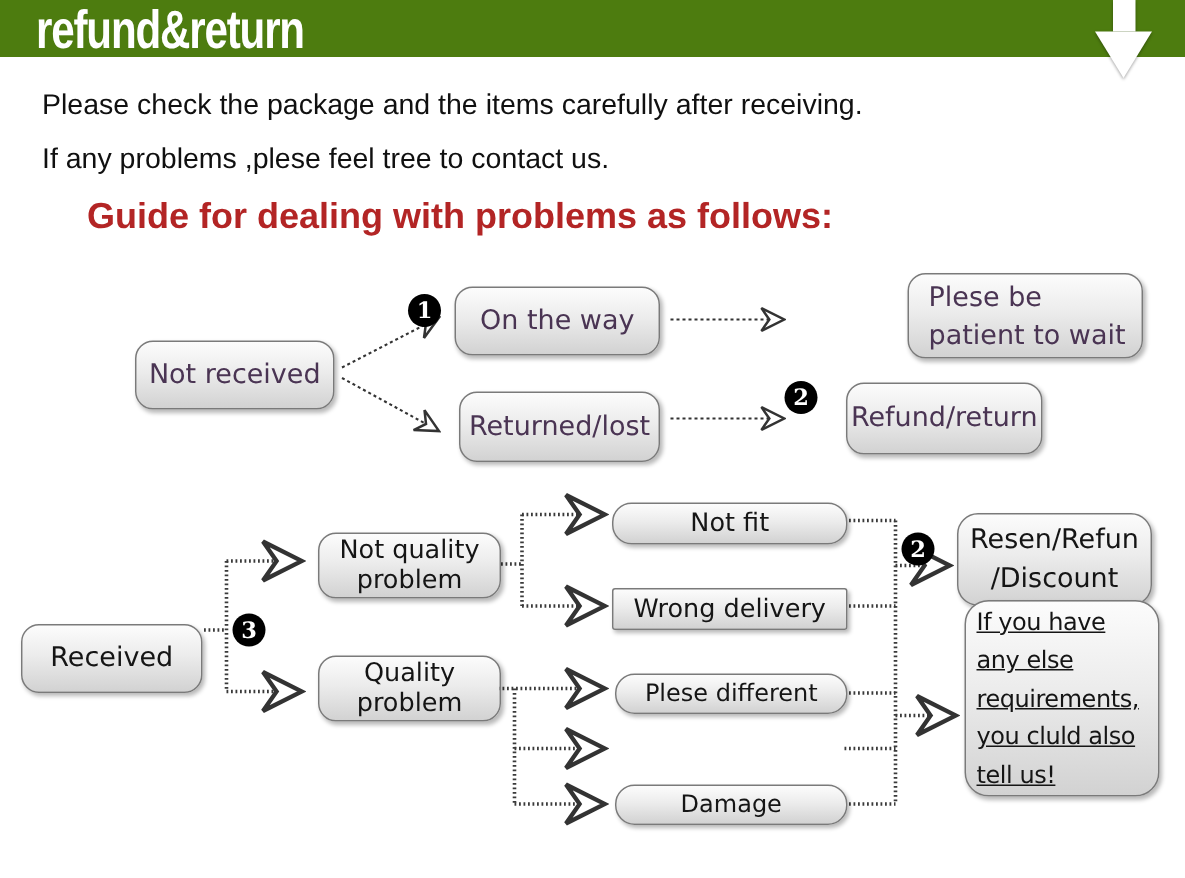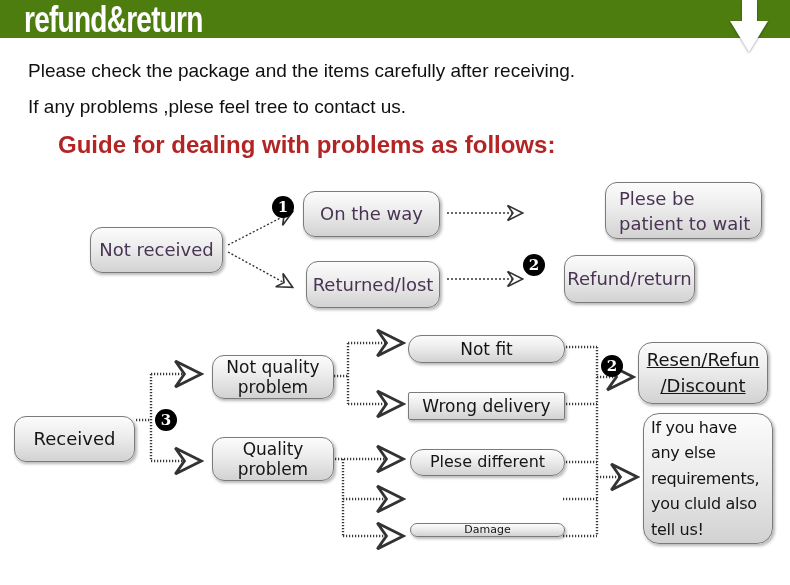--- a/index.html
+++ b/index.html
@@ -46,24 +46,24 @@
   .b-patient{left:560px;top:182px;width:157px;height:57px;padding-left:13px;line-height:25px;margin-left:45px;}
   .b-refret{left:535px;top:255px;width:131px;height:48px;margin-left:29px;}
 
   .b-received{left:14px;top:416px;width:121px;height:46px;font-size:18px;}
   .b-notqual{left:212px;top:355px;width:122px;height:44px;font-size:17px;line-height:20px;}
   .b-qual{left:212px;top:437px;width:122px;height:44px;font-size:17px;line-height:20px;}
   .b-notfit{left:408px;top:335px;width:157px;height:28px;font-size:17px;border-radius:13px;}
   .b-wrong{left:408px;top:392px;width:157px;height:28px;font-size:17px;border-radius:2px;}
   .b-color{left:410px;top:449px;width:155px;height:27px;font-size:16px;border-radius:13px;}
   .b-defect{left:410px;top:486px;width:155px;height:27px;font-size:16px;border-radius:13px;}
-  .b-damage{left:410px;top:523px;width:155px;height:14px;font-size:11px;border-radius:13px;}
-  .b-resend{left:638px;top:342px;width:130px;height:62px;font-size:18px;line-height:26px;border-radius:14px;text-decoration:underline;}
-  .b-other{left:643px;top:413px;width:130px;height:131px;font-size:16px;line-height:25.5px;
-           letter-spacing:-0.3px;padding-left:7px;border-radius:16px;}
+  .b-damage{left:410px;top:523px;width:155px;height:27px;font-size:16px;border-radius:13px;}
+  .b-resend{left:638px;top:342px;width:130px;height:62px;font-size:18px;line-height:26px;border-radius:14px;}
+  .b-other{left:643px;top:400px;width:130px;height:131px;font-size:16px;line-height:25.5px;
+           letter-spacing:-0.3px;padding-left:7px;border-radius:16px;text-decoration:underline;}
 
   
   .badge{position:absolute;width:22px;height:22px;border-radius:50%;background:#000;color:#fff;
       z-index:3;display:flex;align-items:center;justify-content:center;
       font-family:"DejaVu Serif",serif;font-weight:bold;font-size:15px;line-height:22px;}
   .bd-1{left:272px;top:196px;}
   .bd-2a{left:523px;top:254px;}
   .bd-3{left:155px;top:409px;}
   .bd-2b{left:601px;top:355px;}
 </style>

